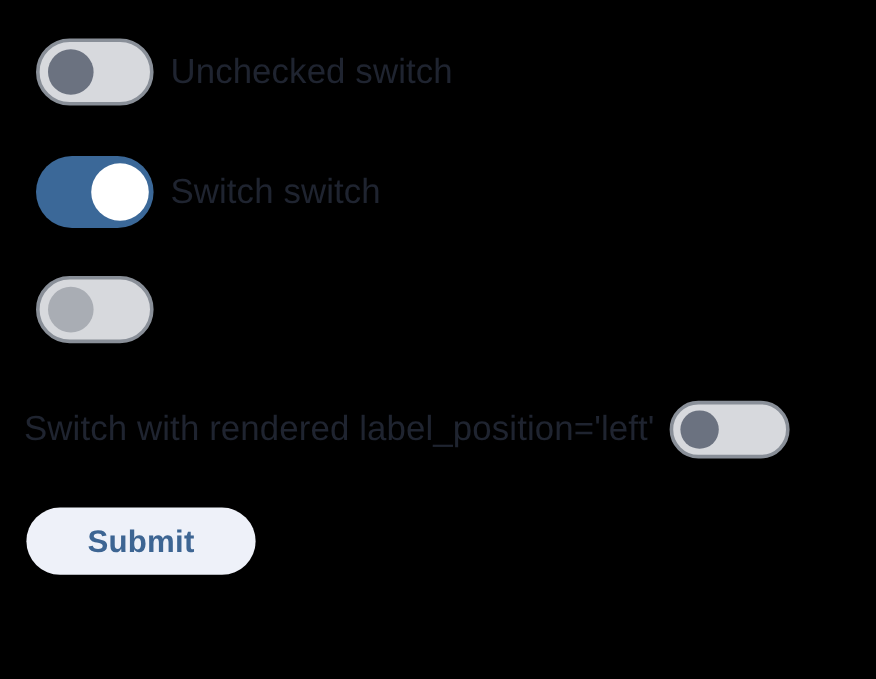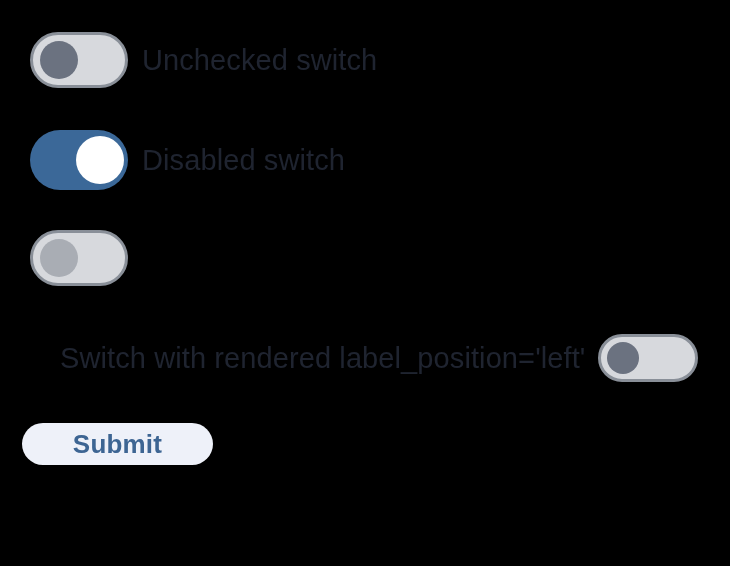--- a/index.html
+++ b/index.html
@@ -74,39 +74,38 @@
   .switch.disabled .knob { background: #a9adb4; }
 
   
   .label {
     color: #1f2430;
     font-size: 29px;
     font-weight: 500;
     letter-spacing: 0.1px;
     white-space: nowrap;
     line-height: 1;
-    margin-left: 40px;
   }
   .label.right  { margin-left: 14px; }
   .label.leftof { margin-right: 12px; }
 
   
   #row-unchecked { left: 30px; top: 32px; }
   #row-checked   { left: 30px; top: 130px; }
   #row-disabled  { left: 30px; top: 230px; }
   #row-leftlabel { left: 20px; top: 334px; width: 680px; justify-content: flex-start; }
   #row-leftlabel .label.leftof { flex: 0 0 auto; }
 
   
   .submit-btn {
     position: absolute;
     left: 22px;
     top: 423px;
     width: 191px;
-    height: 42px;
+    height: 56px;
     border: none;
     border-radius: 999px;
     background: #eef1f9;
     color: #3d6593;
     font-family: "Liberation Sans", sans-serif;
     font-size: 26px;
     font-weight: 700;
     letter-spacing: 0.2px;
     cursor: pointer;
     padding: 0;
@@ -121,21 +120,21 @@
     <div class="switch sw-a">
       <span class="knob"></span>
     </div>
     <span class="label right">Unchecked switch</span>
   </div>
 
   <div class="row" id="row-checked">
     <div class="switch checked">
       <span class="knob"></span>
     </div>
-    <span class="label right">Disabled switch</span>
+    <span class="label right">Switch switch</span>
   </div>
 
   <div class="row" id="row-disabled">
     <div class="switch sw-a disabled">
       <span class="knob"></span>
     </div>
   </div>
 
   <div class="row" id="row-leftlabel">
     <span class="label leftof">Switch with rendered label_position='left'</span>

